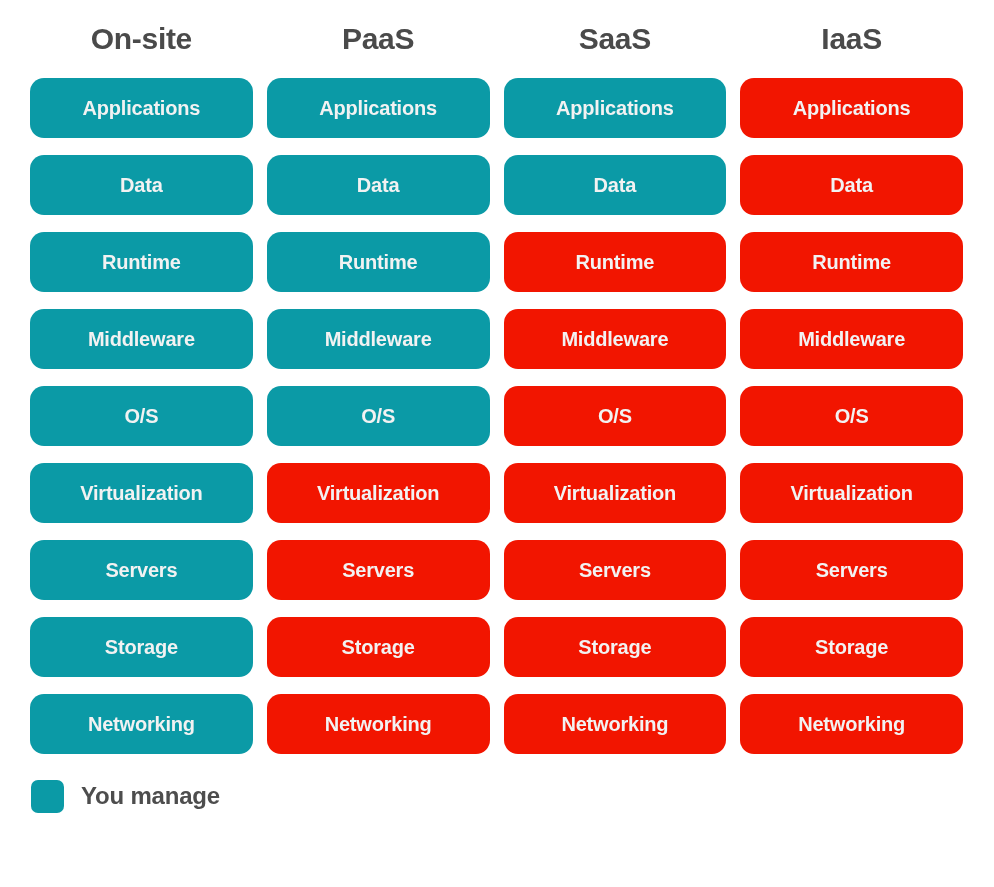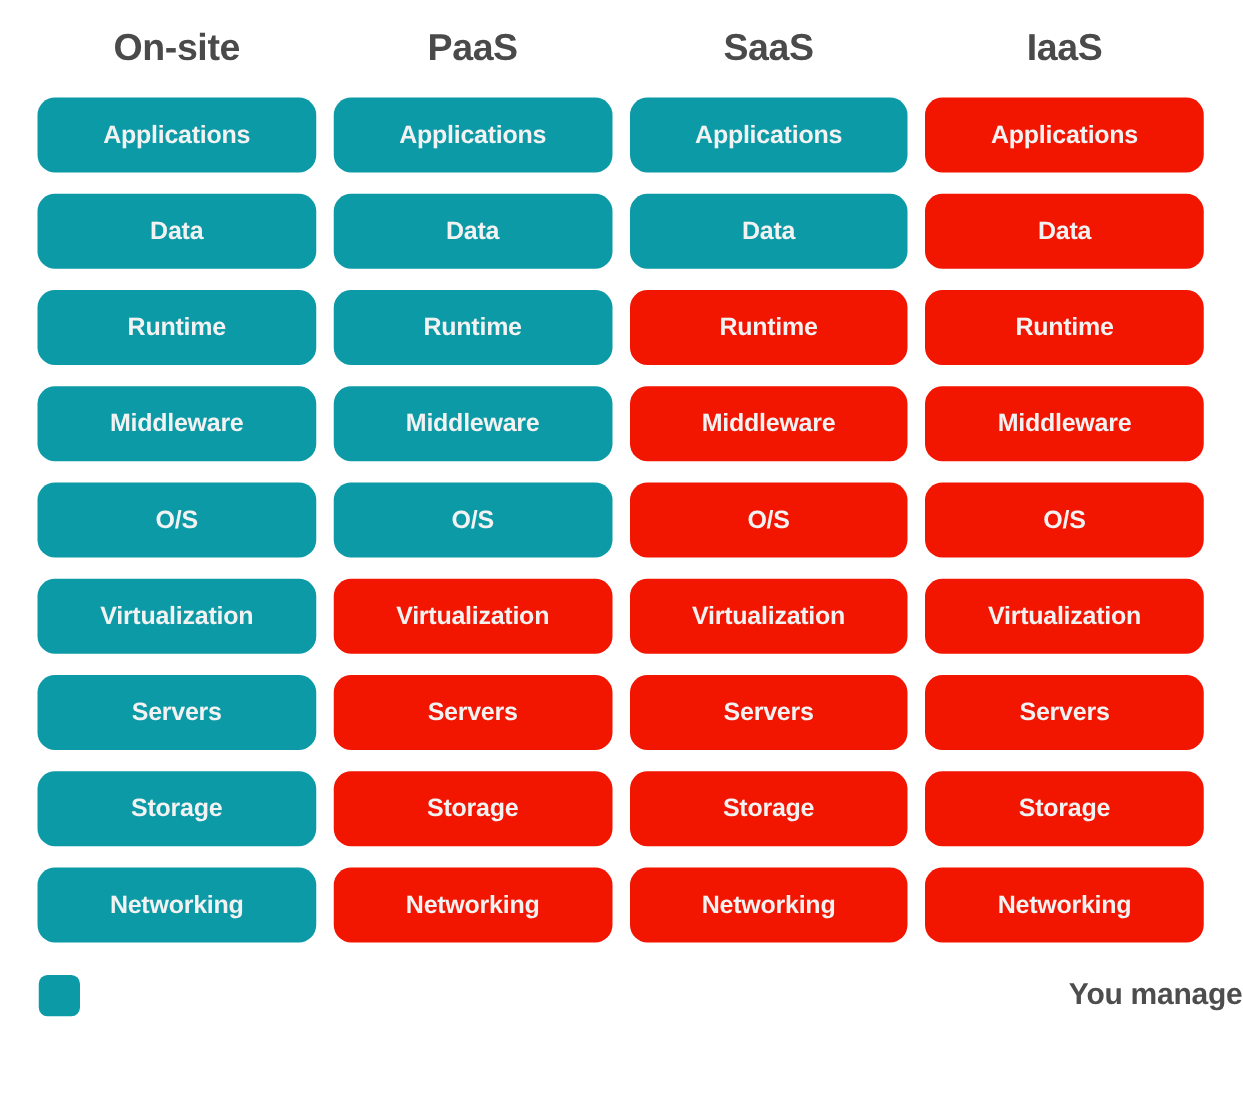--- a/index.html
+++ b/index.html
@@ -77,21 +77,20 @@
 
   
   .legend {
     padding: 22px 0 0 31px;
     box-sizing: border-box;
   }
   .legend-item {
     display: flex;
     align-items: center;
     height: 40px;
-    justify-content: space-between;
   }
   .legend-swatch {
     width: 33px;
     height: 33px;
     border-radius: 7px;
     flex: 0 0 auto;
   }
   .legend-swatch.you {
     background: #0b9aa6;
   }

